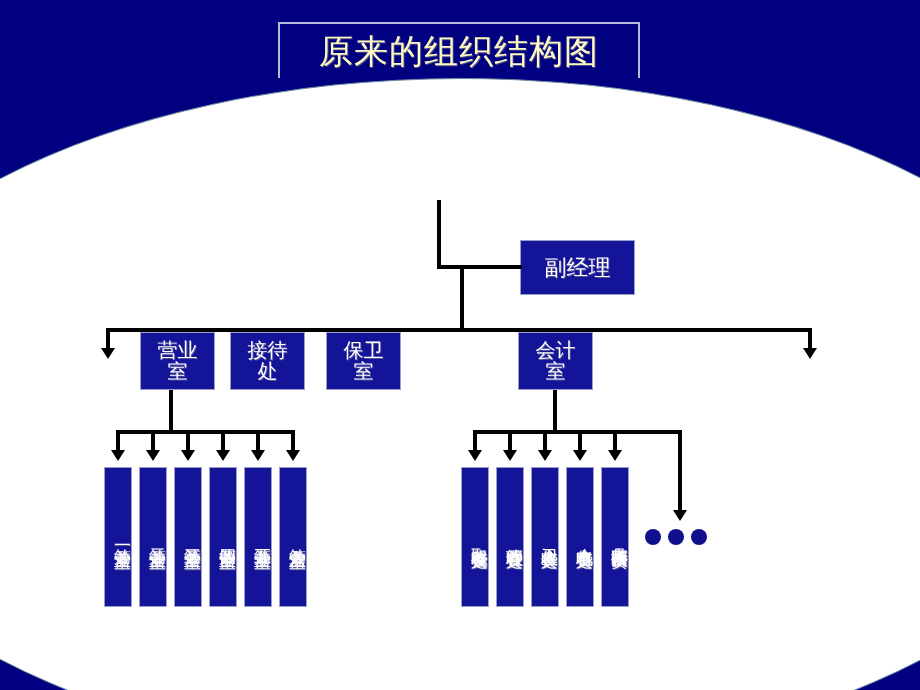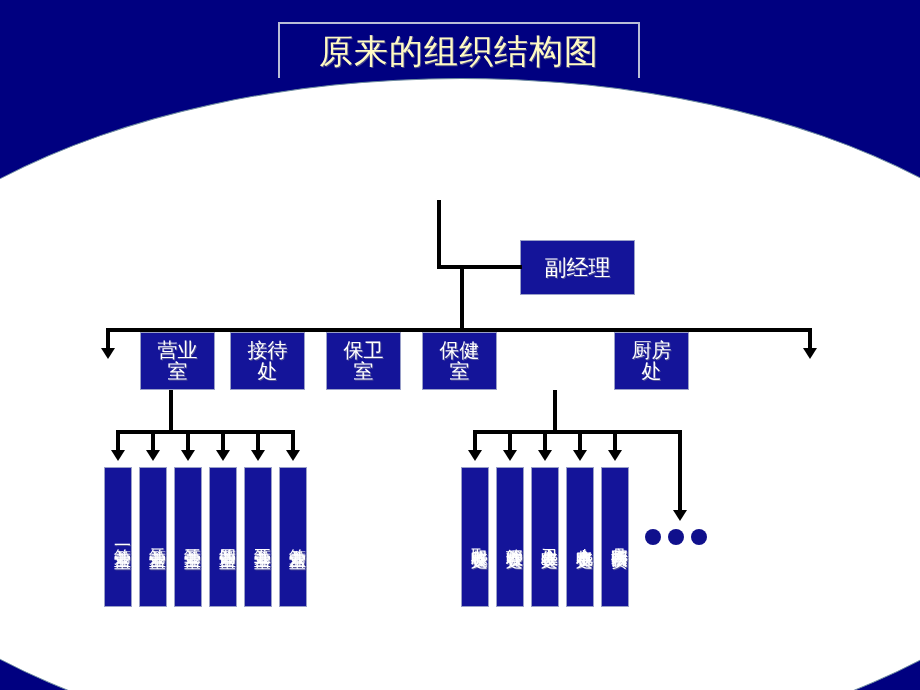--- a/index.html
+++ b/index.html
@@ -137,25 +137,22 @@
 
   <div class="node dept d0">
     <span class="lbl">营业室</span>
   </div>
   <div class="node dept d2">
     <span class="lbl">保卫室</span>
   </div>
   <div class="node dept d1">
     <span class="lbl">接待处</span>
   </div>
-  <div class="node dept d3">
-    <span class="lbl">保健室</span>
-  </div>
-  <div class="node dept d5">
-    <span class="lbl">厨房处</span>
+  <div class="node dept d4">
+    <span class="lbl">会计室</span>
   </div>
 
   <div class="ln v" style="left:169px;top:390px;height:44px;"></div>
   <div class="ln h" style="left:116px;top:430px;width:179px;"></div>
 
   <div class="ln v" style="left:116px;top:430px;height:22px;"></div>
   <div class="arrow" style="left:111px;top:450px;"></div>
   <div class="ln v" style="left:151px;top:430px;height:22px;"></div>
   <div class="arrow" style="left:146px;top:450px;"></div>
   <div class="ln v" style="left:186px;top:430px;height:22px;"></div>

